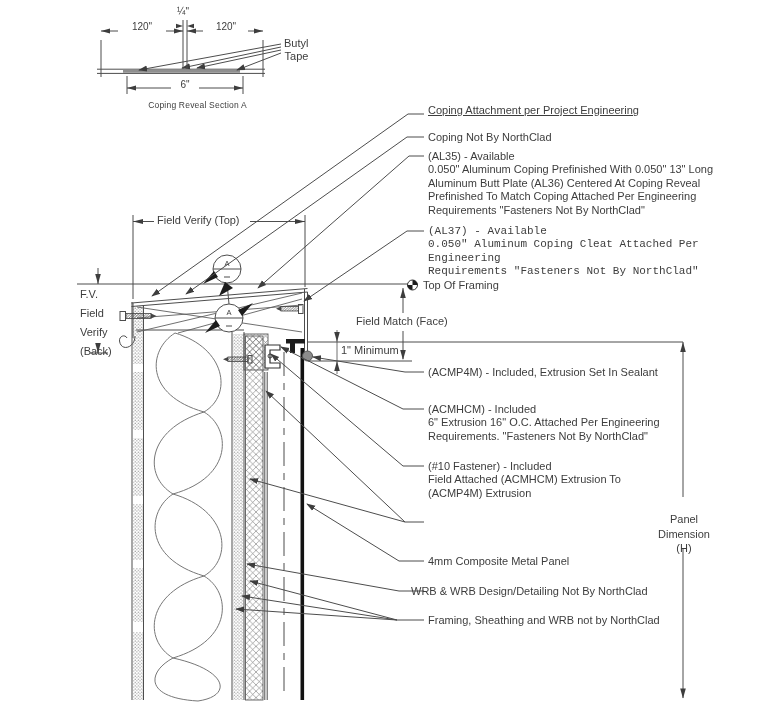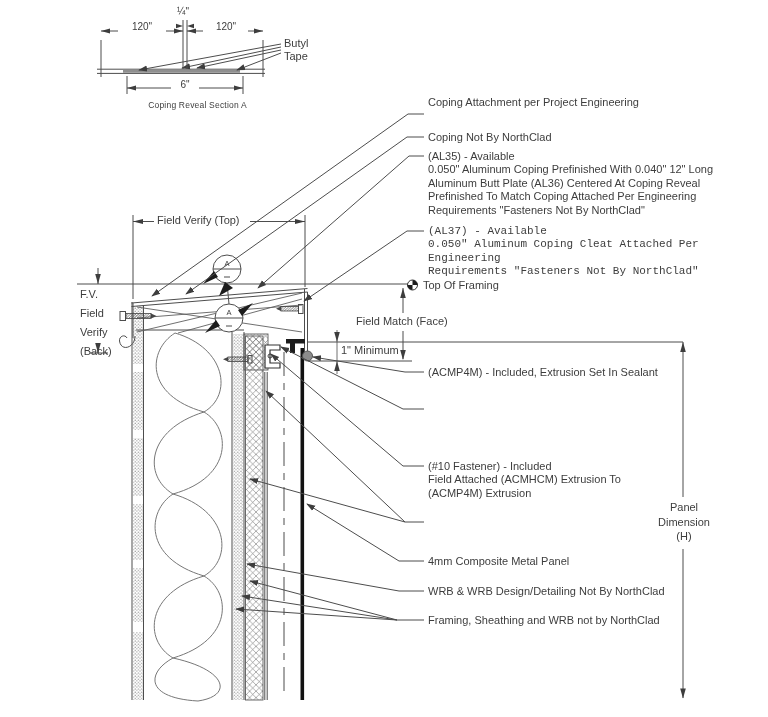--- a/index.html
+++ b/index.html
@@ -4,21 +4,21 @@
 <style>
   html,body{margin:0;padding:0;background:#fff;}
   .canvas{position:relative;width:768px;height:717px;background:#ffffff;overflow:hidden;
           font-family:"Liberation Sans","DejaVu Sans",sans-serif;color:#3d3d3d;}
   .canvas svg{position:absolute;left:0;top:0;}
   .t{position:absolute;font-size:11px;line-height:13.4px;white-space:pre-line;color:#3d3d3d;}
   .tc{text-align:center;}
   .small{font-size:10px;}
   .cap{font-size:8.5px;letter-spacing:0.2px;}
   .fvb{line-height:19px;}
-  .pd{line-height:14.6px;}
+  .pd{line-height:14.6px;margin-top:12px;}
 </style>
 </head>
 <body>
 
 <div class="canvas">
 
 <svg width="768" height="717" viewBox="0 0 768 717">
   <defs>
     <marker id="arr" viewBox="0 0 10 10" refX="9" refY="5" markerWidth="9" markerHeight="9" orient="auto">
       <polygon points="0,1.6 10,5 0,8.4" fill="#3d3d3d"></polygon>
@@ -226,47 +226,50 @@
     <path d="M424,620 L397,620 L250,581" marker-end="url(#arr)"></path>
     <path d="M397,620 L242,596" marker-end="url(#arr)"></path>
     <path d="M397,620 L236,609" marker-end="url(#arr)"></path>
   </g>
 </svg>
 
 <div class="t small tc" style="left:112px;top:20px;width:60px;">120"</div>
 <div class="t small tc" style="left:168px;top:5px;width:30px;">¼"</div>
 <div class="t small tc" style="left:196px;top:20px;width:60px;">120"</div>
 <div class="t small tc" style="left:170px;top:78px;width:30px;">6"</div>
-<div class="t" style="left:284px;top:37px;">Butyl
+<div class="t" style="left:284px;top:37px;text-align:right;">Butyl
 Tape</div>
 <div class="t cap tc" style="left:120px;top:99px;width:155px;">Coping Reveal Section A</div>
 
 <div class="t" style="left:157px;top:214px;">Field Verify (Top)</div>
 <div class="t fvb" style="left:80px;top:285px;">F.V.
 Field
 Verify
 (Back)</div>
 <div class="t" style="left:356px;top:315px;">Field Match (Face)</div>
 <div class="t" style="left:341px;top:344px;">1" Minimum</div>
 <div class="t" style="left:423px;top:279px;">Top Of Framing</div>
 <div class="t pd tc" style="left:649px;top:500px;width:70px;">Panel
 Dimension
 (H)</div>
 
-<div class="t" style="left:428px;top:96px;width:335px;">Coping Attachment per Project Engineering</div>
+<div class="t" style="left:428px;top:104px;width:335px;text-decoration:underline;">Coping Attachment per Project Engineering</div>
 <div class="t" style="left:428px;top:131px;width:335px;">Coping Not By NorthClad</div>
 <div class="t" style="left:428px;top:150px;width:335px;">(AL35) - Available
-0.050" Aluminum Coping Prefinished With 0.040" 12" Long
+0.050" Aluminum Coping Prefinished With 0.050" 13" Long
 Aluminum Butt Plate (AL36) Centered At Coping Reveal
 Prefinished To Match Coping Attached Per Engineering
 Requirements  "Fasteners Not By NorthClad"</div>
 <div class="t" style="left:428px;top:225px;width:335px;font-family:Liberation Mono, monospace;">(AL37) - Available
 0.050" Aluminum Coping Cleat Attached Per Engineering
 Requirements "Fasteners Not By NorthClad"</div>
 <div class="t" style="left:428px;top:366px;width:335px;">(ACMP4M) - Included, Extrusion Set In Sealant</div>
+<div class="t" style="left:428px;top:403px;width:335px;">(ACMHCM) - Included
+6" Extrusion 16" O.C. Attached Per Engineering
+Requirements. "Fasteners Not By NorthClad"</div>
 <div class="t" style="left:428px;top:460px;width:335px;">(#10 Fastener) - Included
 Field Attached (ACMHCM) Extrusion To
 (ACMP4M) Extrusion</div>
 <div class="t" style="left:428px;top:555px;width:335px;">4mm Composite Metal Panel</div>
-<div class="t" style="left:428px;top:585px;width:335px;">WRB &amp; WRB Design/Detailing Not By NorthClad</div>
+<div class="t" style="left:411px;top:585px;width:335px;">WRB &amp; WRB Design/Detailing Not By NorthClad</div>
 <div class="t" style="left:428px;top:614px;width:335px;">Framing, Sheathing and WRB not by NorthClad</div>
 
 </div>
 
 </body></html>

